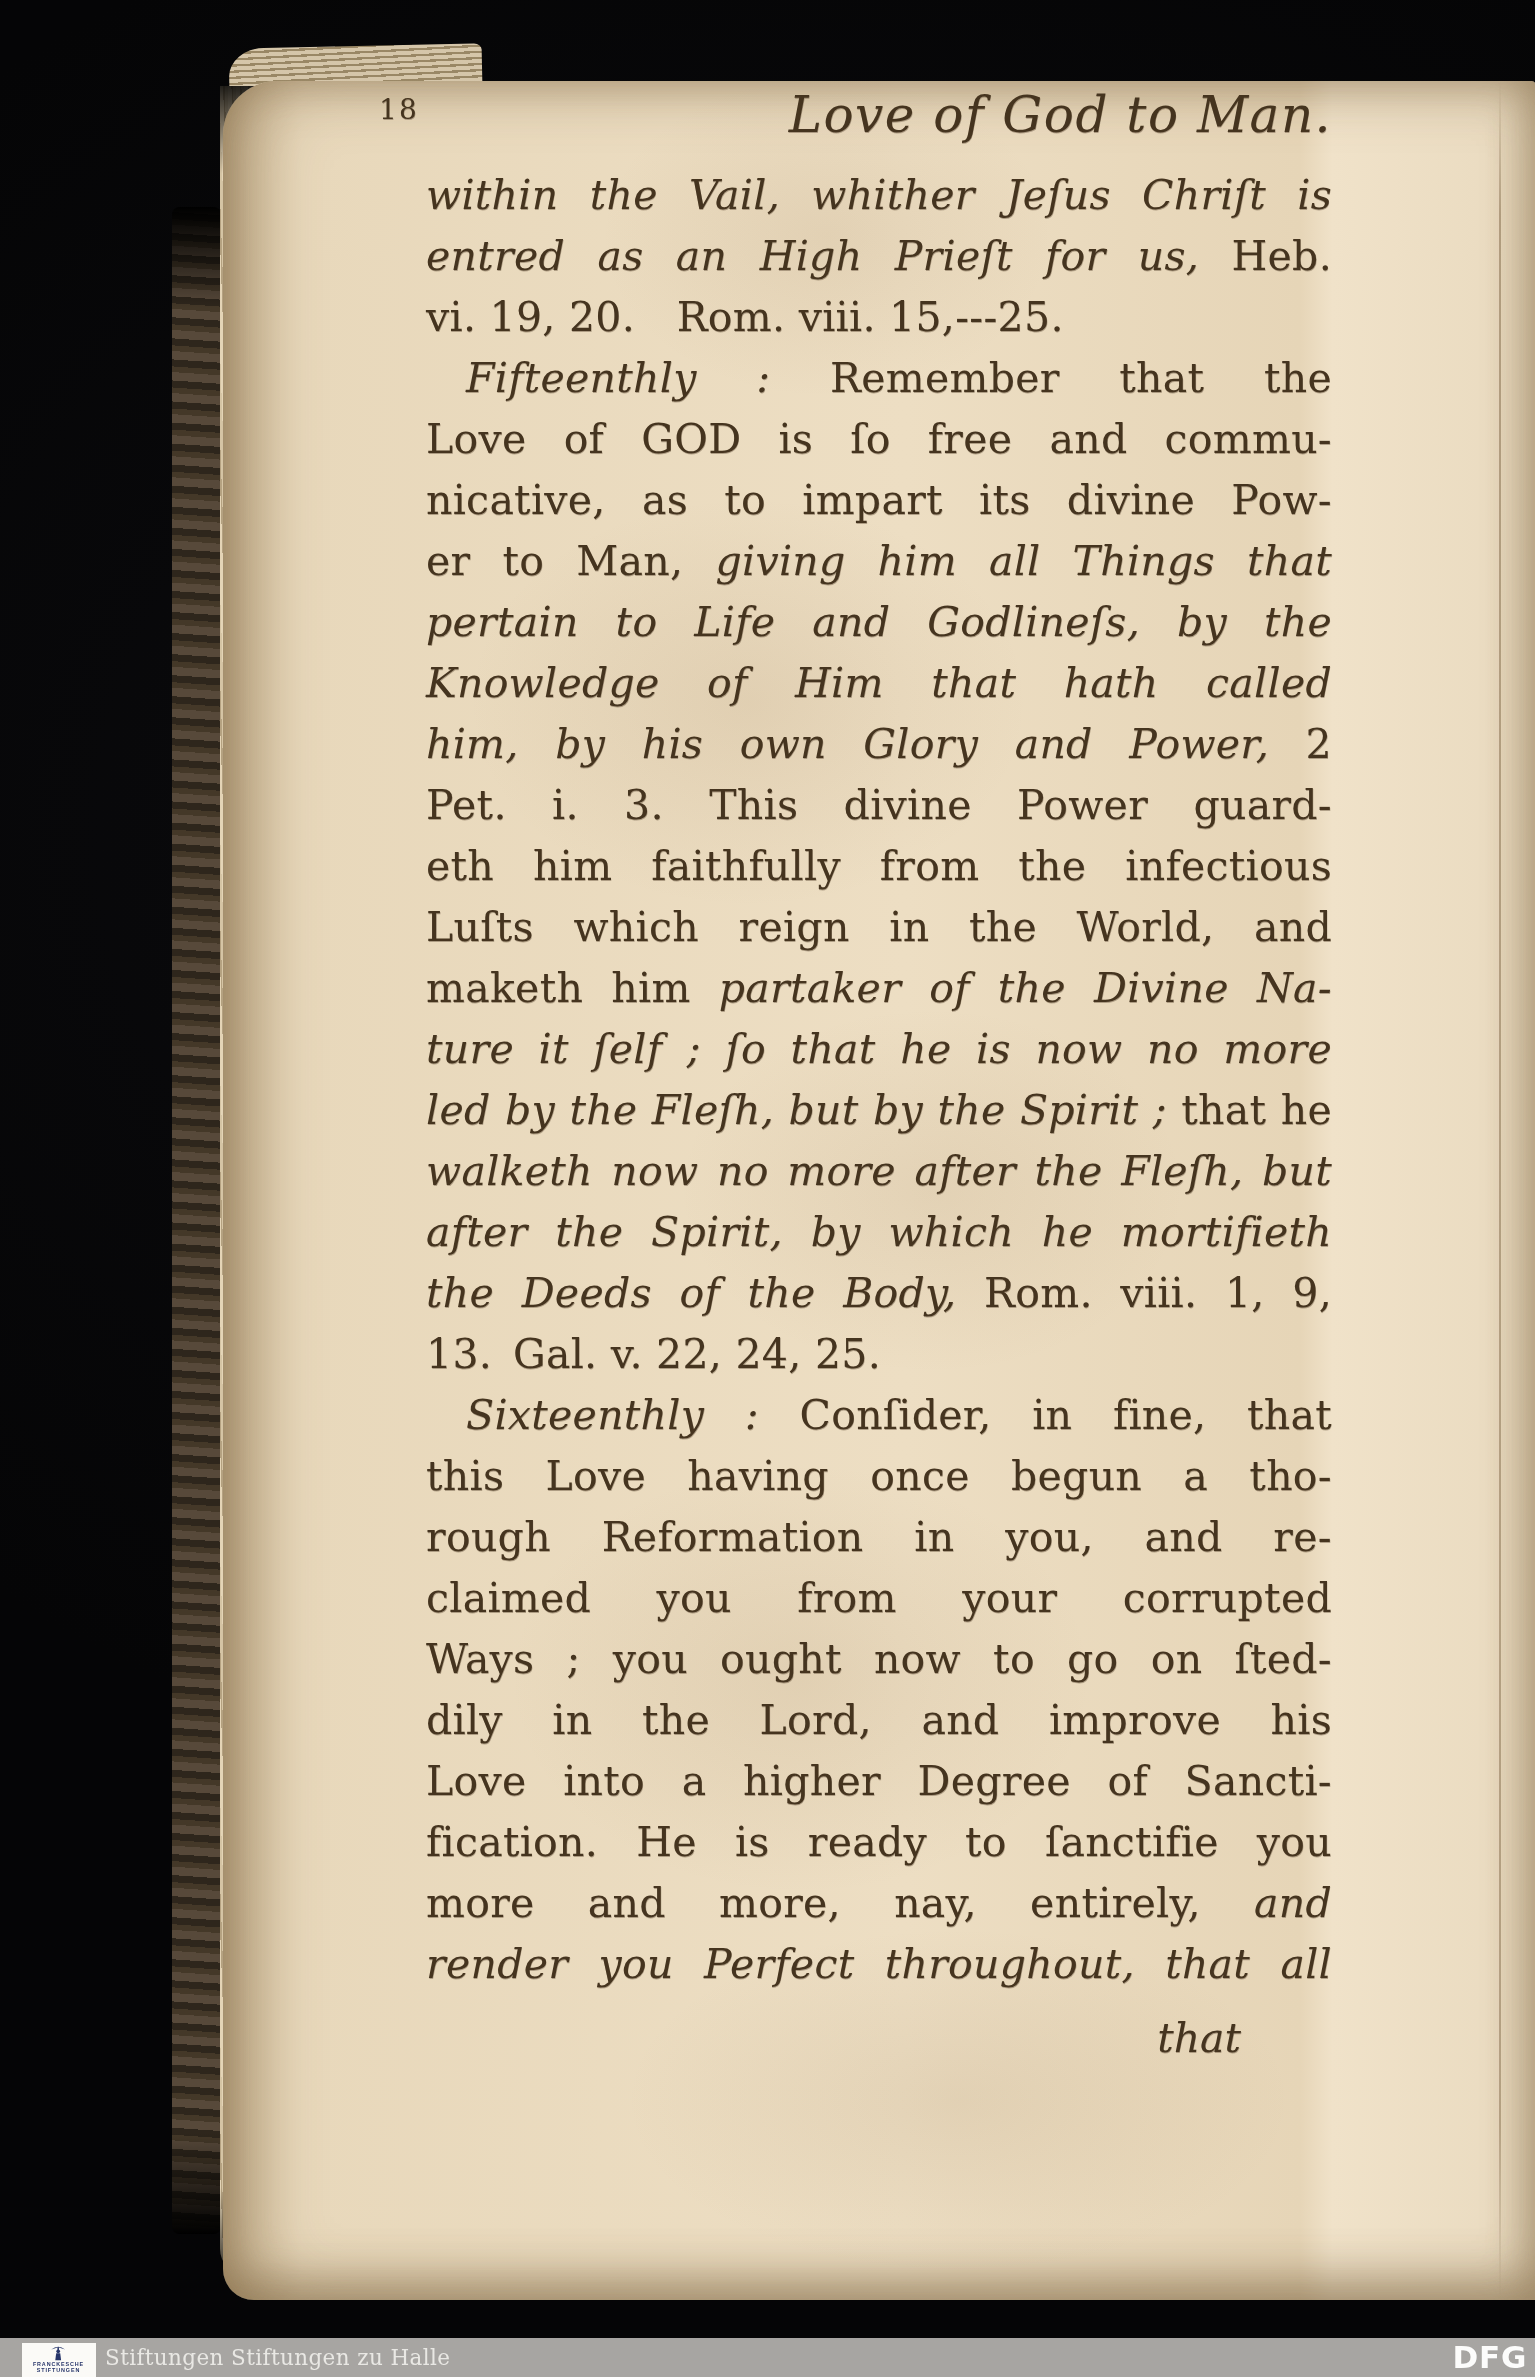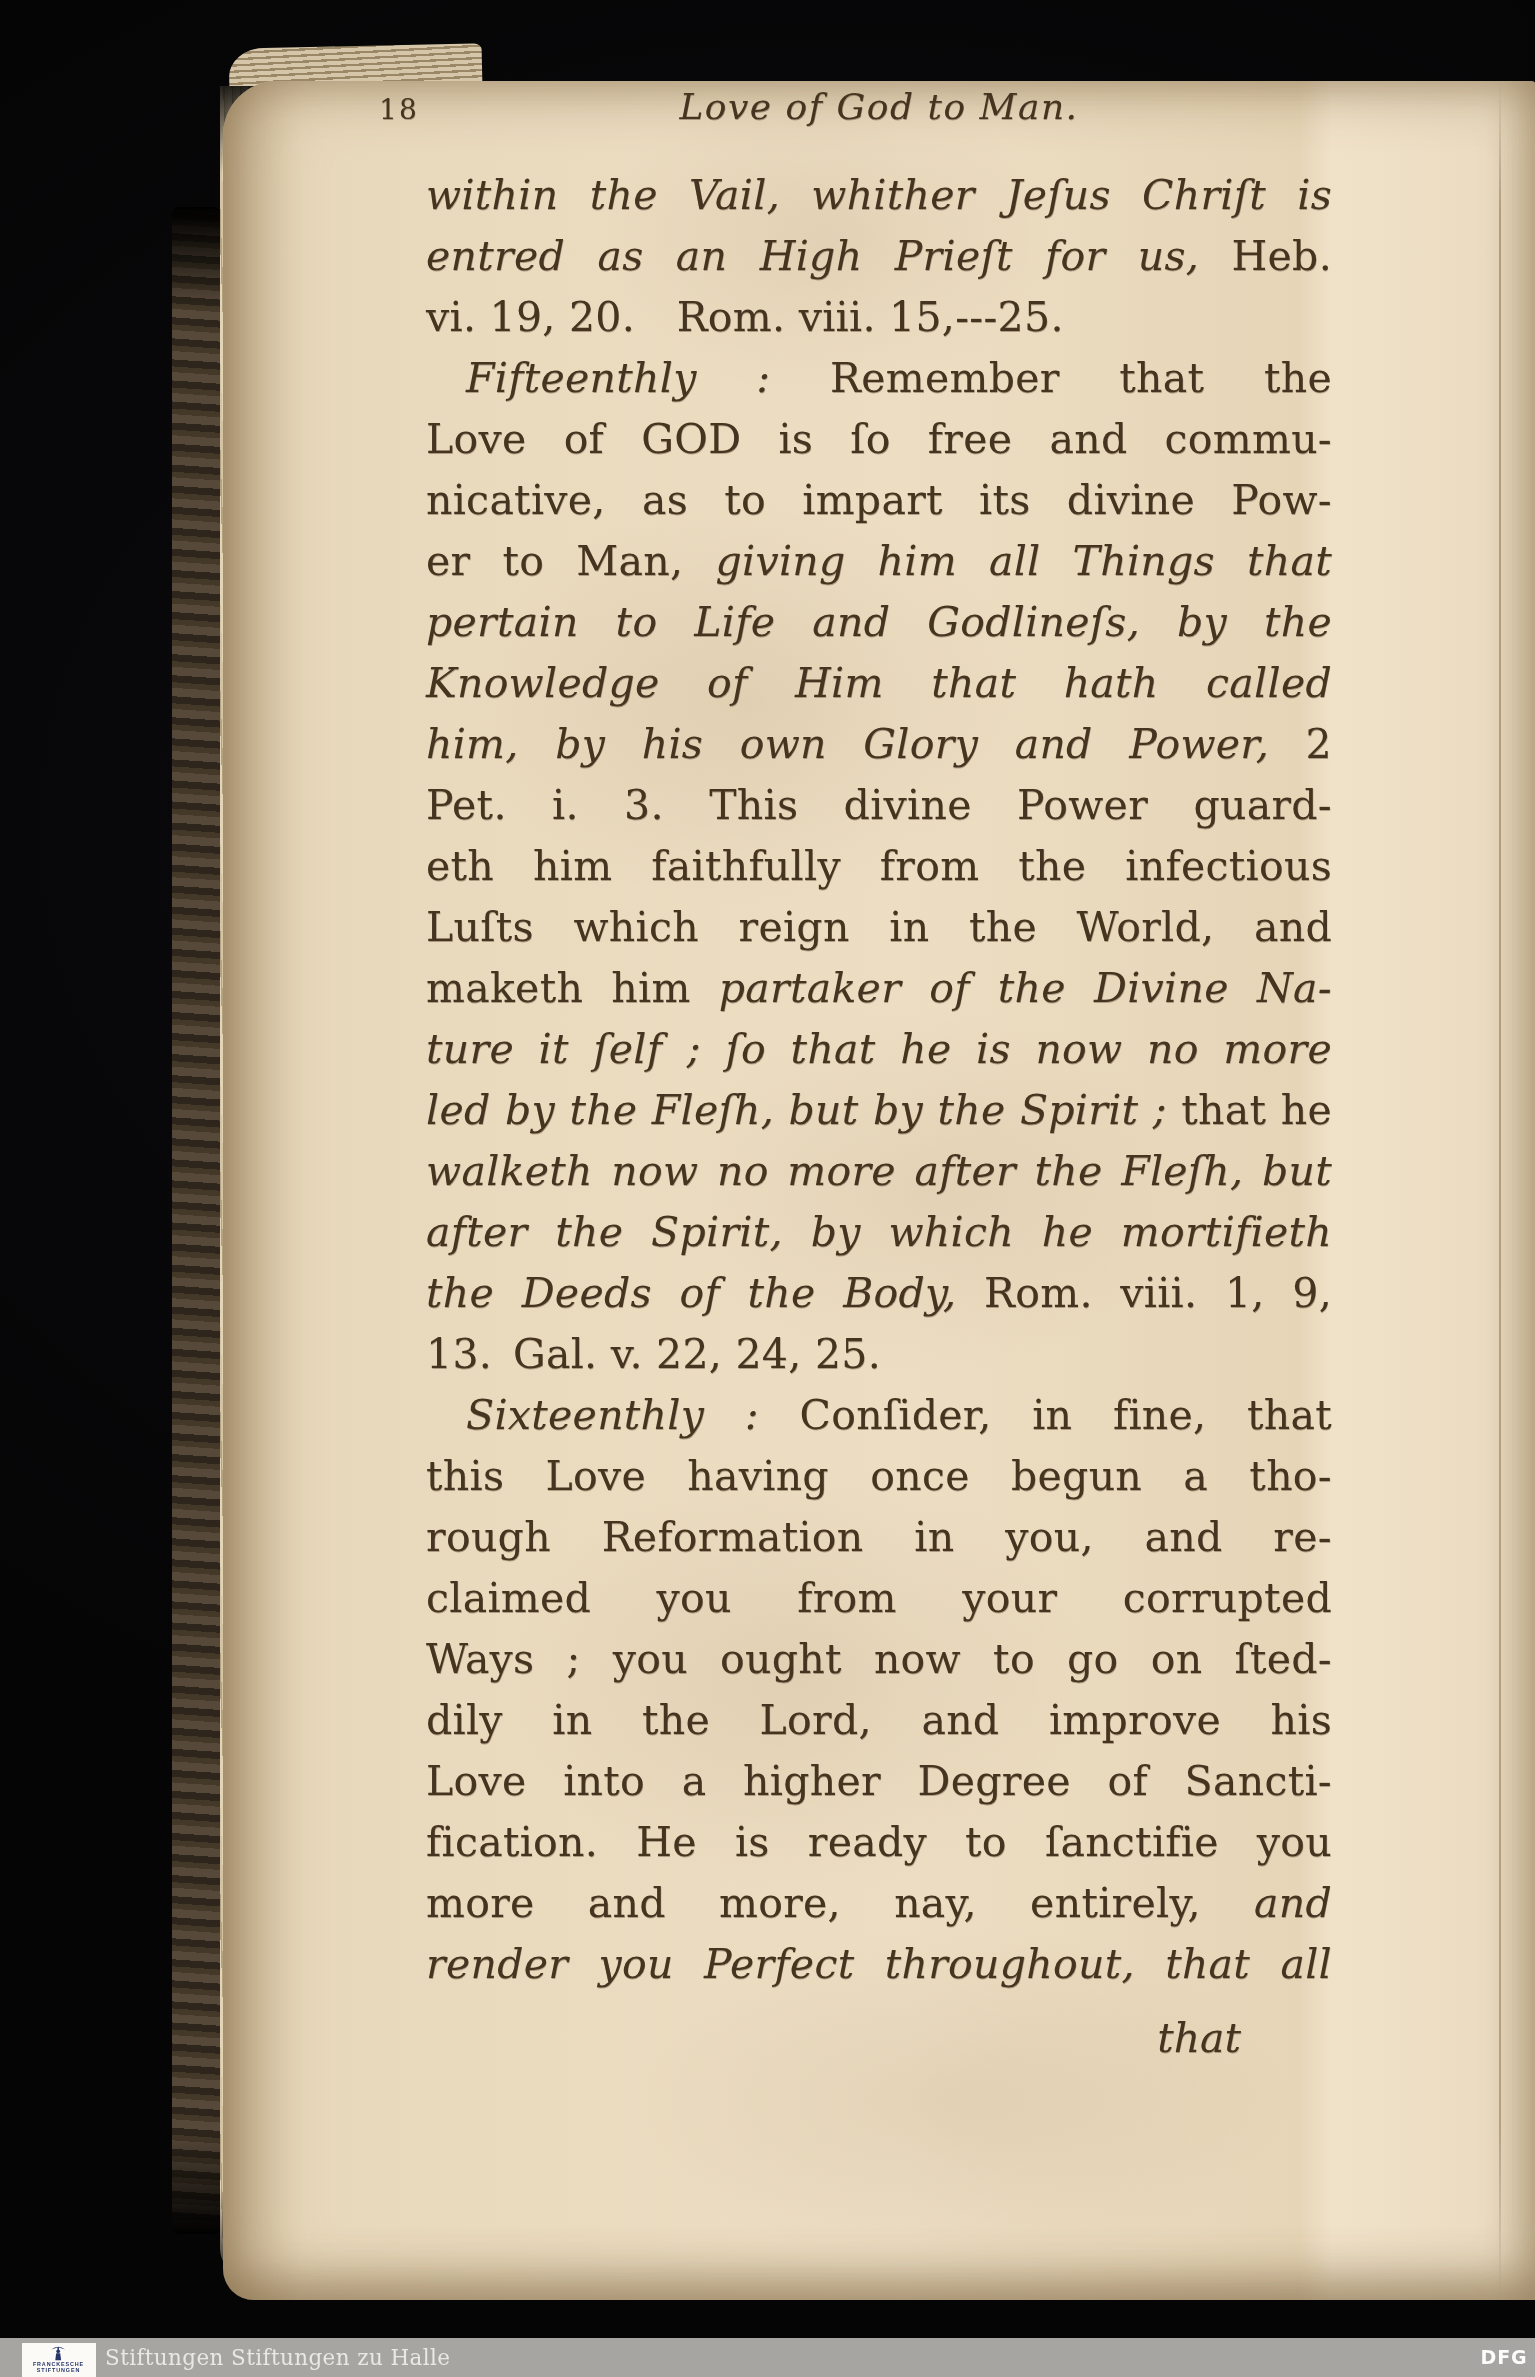--- a/index.html
+++ b/index.html
@@ -35,43 +35,43 @@
     box-shadow:inset 0 0 54px rgba(110,85,50,.28),
                inset 35px 0 69px rgba(115,88,52,.30),
                inset -14px 0 38px rgba(120,92,58,.18),
                inset 0 -23px 46px rgba(110,85,50,.30);}
   .crease{position:absolute;left:1276px;top:0;width:2.3px;height:100%;
     background:linear-gradient(180deg,rgba(118,92,58,0),rgba(118,92,58,.45) 6%,rgba(118,92,58,.42) 92%,rgba(118,92,58,0));}
 
   
   .ink{color:#45341f;text-shadow:0.4px 0.5px 0.5px rgba(62,44,24,.35);}
   .folio{position:absolute;left:156px;top:12.3px;font-size:28px;letter-spacing:2.3px;}
-  .running-title{position:absolute;left:203px;top:4.6px;width:906px;text-align:center;
-    font-style:italic;font-size:36px;letter-spacing:1.5px;}
+  .running-title{position:absolute;left:203px;top:4.6px;width:906px;text-align:right;
+    font-style:italic;font-size:50px;letter-spacing:1.5px;}
   .text-block{position:absolute;left:203px;top:84px;width:906px;font-size:41px;letter-spacing:0.3px;}
   .line{height:61px;line-height:61px;text-align:justify;text-align-last:justify;white-space:normal;}
   .line.left{text-align:left;text-align-last:left;}
   .line.indent{text-indent:40px;}
   .it{font-style:italic;margin-top:24px;}
   .rm{font-style:normal;}
   .catchword-row{position:absolute;left:203px;top:1927px;width:906px;height:61px;line-height:61px;
     text-align:right;padding-right:91px;box-sizing:border-box;font-size:41px;}
   .catchword-row .cw{font-style:italic;margin-left:36px;}
 
   
   .footer-bar{position:absolute;left:0;top:2338px;width:1535px;height:39px;background:#a7a5a2;}
   .logo-box{position:absolute;left:21.5px;top:4.6px;width:74px;height:35px;background:#fbfaf7;
     display:flex;flex-direction:column;align-items:center;justify-content:flex-start;padding-top:1.5px;box-sizing:border-box;}
   .logo-box svg{display:block;}
   .logo-line{font-family:"Liberation Sans", sans-serif;font-size:5.4px;line-height:6.1px;
     letter-spacing:0.9px;color:#27356a;font-weight:bold;text-align:center;}
   .institution{position:absolute;left:105px;top:0;height:39px;line-height:39px;
     font-family:"DejaVu Serif", serif;font-size:21.5px;color:#e9e8e4;letter-spacing:0.4px;}
   .dfg{position:absolute;right:7.7px;top:0;height:39px;line-height:39px;
-    font-family:"DejaVu Sans", sans-serif;font-weight:bold;font-size:19px;color:#fcfcfb;letter-spacing:0.8px;}
+    font-family:"DejaVu Sans", sans-serif;font-weight:bold;font-size:31px;color:#fcfcfb;letter-spacing:0.8px;}
 </style>
 </head>
 <body>
 
 <div class="stage">
 
   <div class="book-top-stack"></div>
   <div class="spine-band"></div>
   <div class="edge-stack"></div>
 

